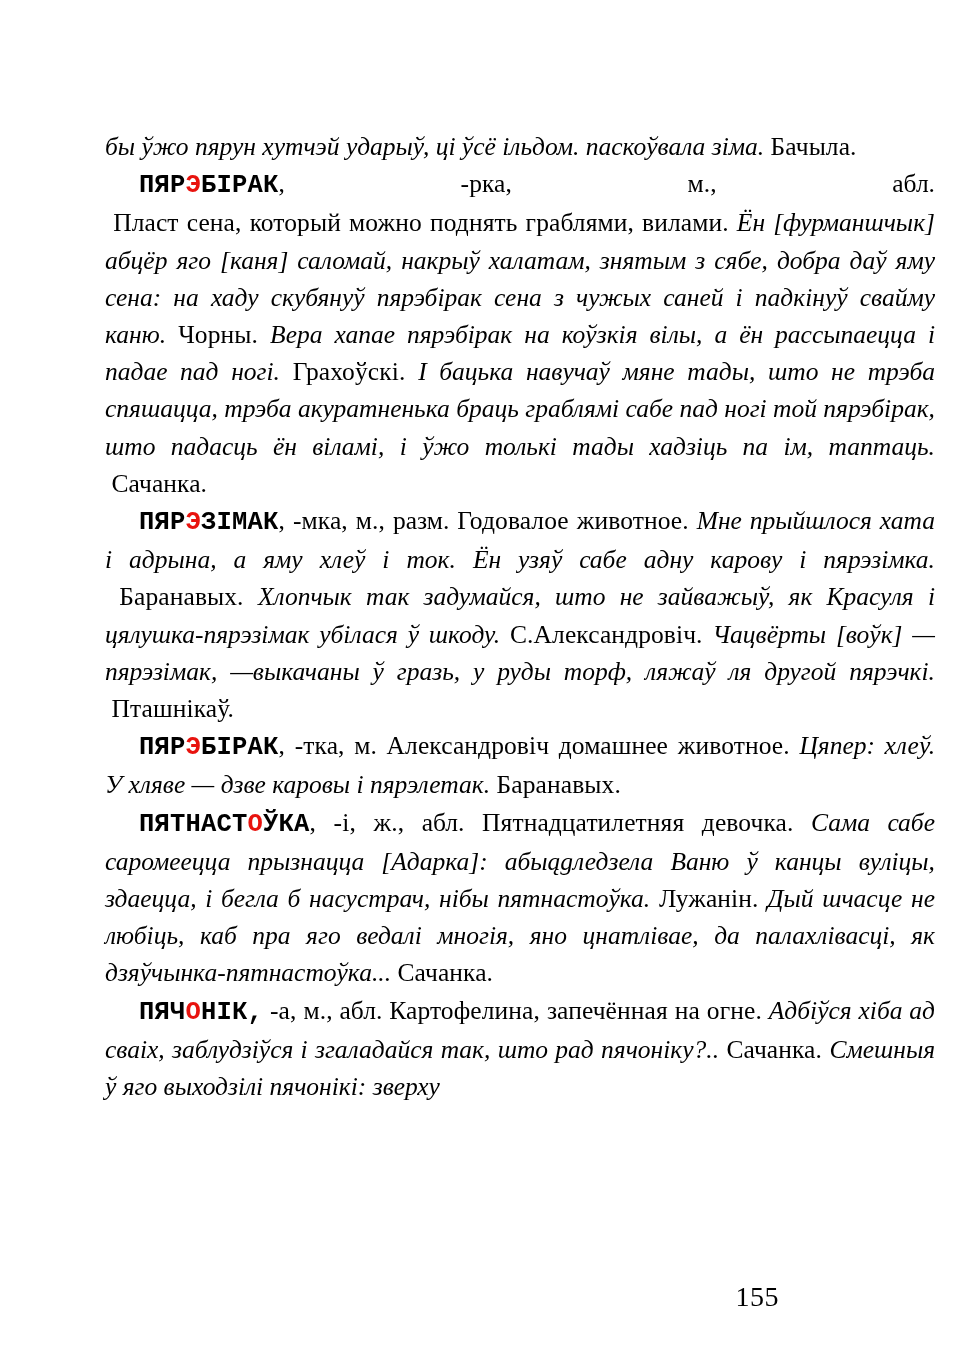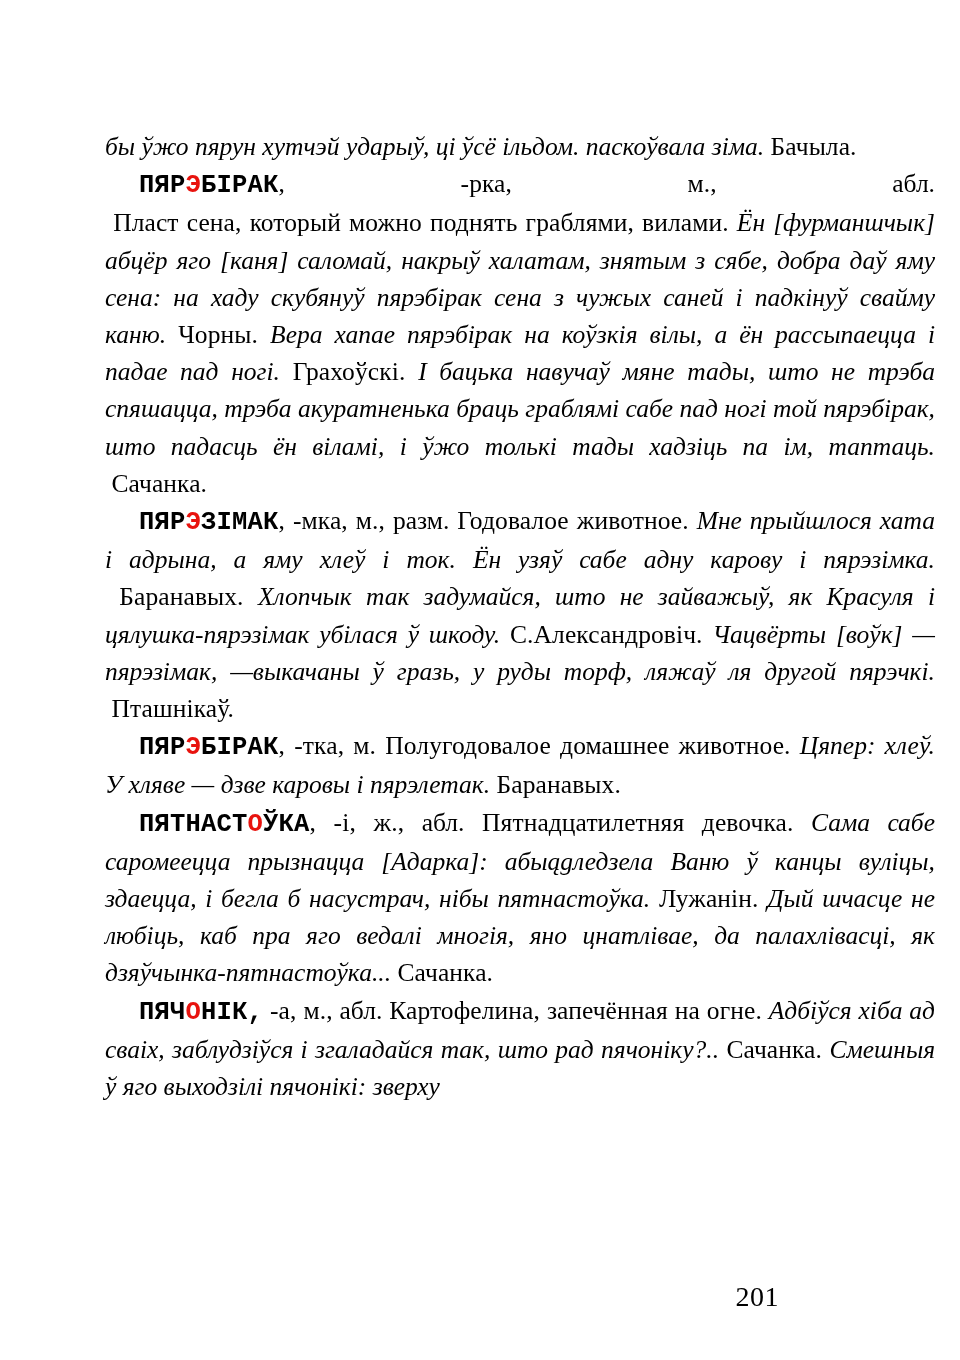--- a/index.html
+++ b/index.html
@@ -77,22 +77,22 @@
 
 <div class="page">
   <div class="col">
 
     <p class="para"><span class="ital">бы ўжо пярун хутчэй ударыў, ці ўсё ільдом. паскоўвала зіма.</span> <span class="rom">Бачыла.</span></p>
 
     <p class="entry"><span class="hw"><span>ПЯР</span><span class="stress">Э</span><span>БІРАК</span></span><span class="rom">,</span><span class="rom sp"> -рка, м., </span><span class="gramlab">абл.</span><span class="rom sp"> Пласт сена, который можно поднять граблями, вилами. </span><span class="ital">Ён [фурманшчык] абцёр яго [каня] саломай, накрыў халатам, знятым з сябе, добра даў яму сена: на хаду скубянуў пярэбірак сена з чужых саней і падкінуў свайму каню.</span><span class="rom sp"> Чорны. </span><span class="ital">Вера хапае пярэбірак на коўзкія вілы, а ён рассыпаецца і падае пад ногі.</span><span class="rom sp"> Грахоўскі. </span><span class="ital">І бацька навучаў мяне тады, што не трэба спяшацца, трэба акуратненька браць граблямі сабе пад ногі той пярэбірак, што падасць ён віламі, і ўжо толькі тады хадзіць па ім, таптаць.</span><span class="rom sp"> Сачанка.</span></p>
 
     <p class="entry"><span class="hw"><span>ПЯР</span><span class="stress">Э</span><span>ЗІМАК</span></span><span class="rom">,</span><span class="rom sp"> -мка, м., </span><span class="gramlab">разм.</span><span class="rom sp"> Годовалое животное. </span><span class="ital">Мне прыйшлося хата і адрына, а яму хлеў і ток. Ён узяў сабе адну карову і пярэзімка.</span><span class="rom sp"> Баранавых. </span><span class="ital">Хлопчык так задумайся, што не зайважыў, як Красуля і цялушка-пярэзімак убілася ў шкоду.</span><span class="rom sp"> С.Александровіч. </span><span class="ital">Чацвёрты [воўк] — пярэзімак, —выкачаны ў гразь, у руды торф, ляжаў ля другой пярэчкі.</span><span class="rom sp"> Пташнікаў.</span></p>
 
-    <p class="entry"><span class="hw"><span>ПЯР</span><span class="stress">Э</span><span>БІРАК</span></span><span class="rom">,</span><span class="rom sp"> -тка, м. </span><span class="gramlab"></span><span class="rom sp">Полугодовалое домашнее животное. </span><span class="ital">Цяпер: хлеў. У хляве — дзве каровы і пярэлетак.</span><span class="rom sp"> Баранавых.</span></p>
+    <p class="entry"><span class="hw"><span>ПЯР</span><span class="stress">Э</span><span>БІРАК</span></span><span class="rom">,</span><span class="rom sp"> -тка, м. </span><span class="gramlab"></span><span class="rom sp">Александровіч домашнее животное. </span><span class="ital">Цяпер: хлеў. У хляве — дзве каровы і пярэлетак.</span><span class="rom sp"> Баранавых.</span></p>
 
     <p class="entry"><span class="hw"><span>ПЯТНАСТ</span><span class="stress">О</span><span>ЎКА</span></span><span class="rom">,</span><span class="rom sp"> -і, ж., </span><span class="gramlab">абл.</span><span class="rom sp"> Пятнадцатилетняя девочка. </span><span class="ital">Сама сабе саромеецца прызнацца [Адарка]: абыągледзела Ваню ў канцы вуліцы, здаецца, і бегла б насустрач, нібы пятнастоўка.</span><span class="rom sp"> Лужанін. </span><span class="ital">Дый шчасце не любіць, каб пра яго ведалі многія, яно цнатлівае, да палахлівасці, як дзяўчынка-пятнастоўка...</span><span class="rom sp"> Сачанка.</span></p>
 
     <p class="entry"><span class="hw"><span>ПЯЧ</span><span class="stress">О</span><span>НІК</span><span>,</span></span><span class="rom sp"> -а, м., </span><span class="gramlab">абл.</span><span class="rom sp"> Картофелина, запечённая на огне. </span><span class="ital">Адбіўся хіба ад сваіх, заблудзіўся і згаладайся так, што рад пячоніку?..</span><span class="rom sp"> Сачанка. </span><span class="ital">Смешныя ў яго выходзілі пячонікі: зверху</span></p>
 
   </div>
 
-  <div class="pagenum">201</div>
+  <div class="pagenum">155</div>
 </div>
 
 </body></html>

